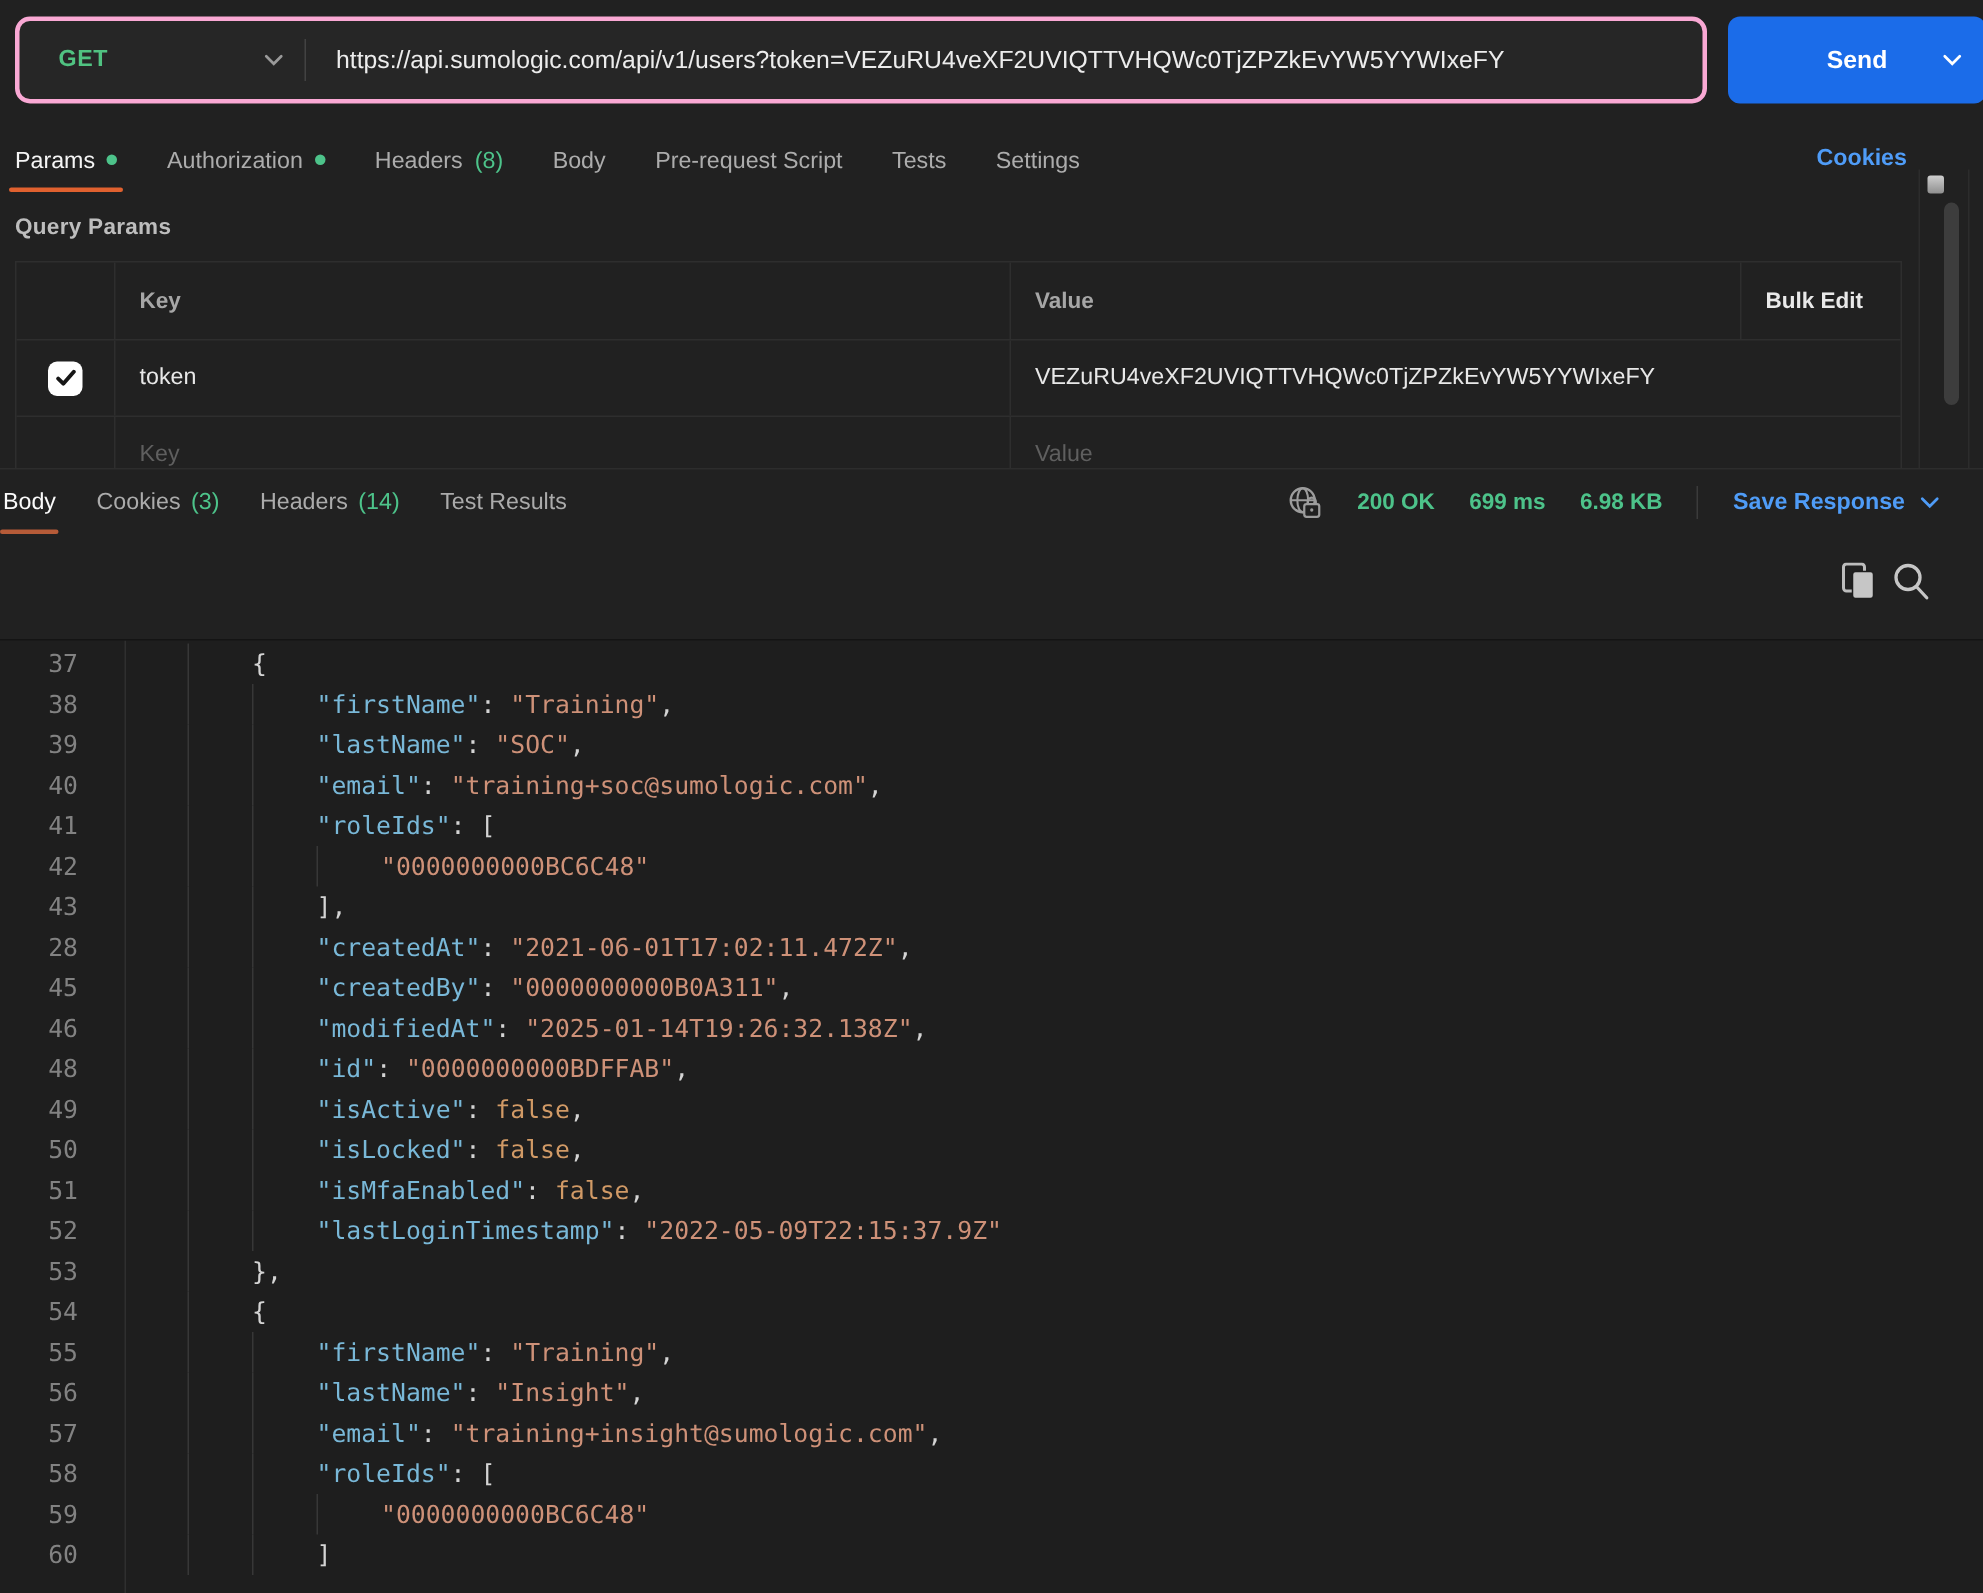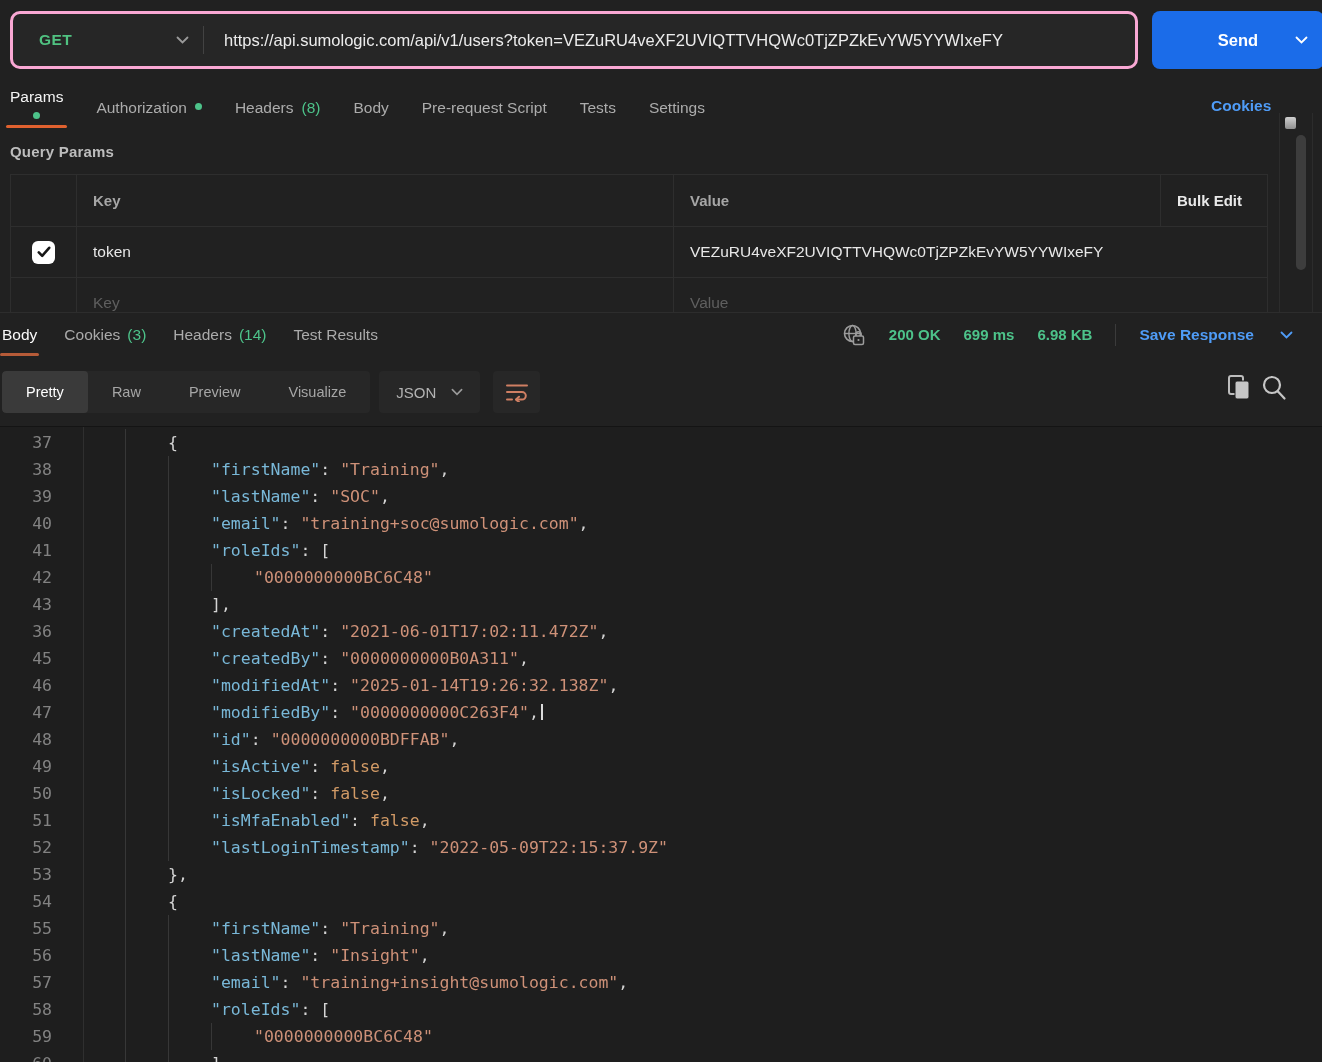--- a/index.html
+++ b/index.html
@@ -16,21 +16,21 @@
   .url-text{margin-left:20px;font-size:16.5px;color:#ececec;white-space:nowrap;overflow:hidden;}
   .send-btn{position:absolute;left:1152px;top:11px;width:172px;height:58px;background:#1b6ce9;border:none;
             border-radius:8px;color:#fff;font-weight:700;font-size:16.5px;display:flex;align-items:center;
             justify-content:center;cursor:pointer;font-family:inherit;}
   .send-btn .chev{position:absolute;right:16px;}
 
   
   .req-tabs{position:absolute;left:10px;top:88px;height:40px;display:flex;gap:33px;align-items:center;
             font-size:15.5px;color:#acacac;}
   .tab{position:relative;height:40px;display:flex;align-items:center;gap:8px;cursor:pointer;}
-  .tab.active{color:#f5f5f5;flex-direction:column;}
+  .tab.active{color:#f5f5f5;}
   .tab.active::after{content:"";position:absolute;left:-4px;right:-4px;bottom:0;height:3px;
                      background:#e0612f;border-radius:2px;}
   .dot{width:7px;height:7px;border-radius:50%;background:#4dc38a;transform:translateY(-2px);}
   .count{color:#4dc38a;}
   .cookies-link{position:absolute;left:1211px;top:97px;color:#4f9cf7;font-size:15.5px;font-weight:600;cursor:pointer;}
 
   
   .section-title{position:absolute;left:10px;top:143px;font-size:15px;font-weight:700;color:#bdbdbd;letter-spacing:.2px;}
   .ptable{position:absolute;left:10px;top:174px;width:1258px;border:1px solid #2e2e2e;box-sizing:border-box;font-size:15.5px;}
   .trow{display:grid;grid-template-columns:65px 597px 487px 1fr;align-items:center;}
@@ -51,21 +51,21 @@
         border-top:1px solid #2d2d2d;z-index:5;box-sizing:border-box;}
   .resp-tabs{position:absolute;left:2px;top:0;height:43px;display:flex;gap:27px;align-items:center;
              font-size:15.5px;color:#ababab;}
   .rtab{position:relative;height:43px;display:flex;align-items:center;gap:7px;cursor:pointer;}
   .rtab.active{color:#fafafa;}
   .rtab.active::after{content:"";position:absolute;left:-2px;right:-2px;bottom:0;height:3px;
                       background:#b65b38;border-radius:2px;}
   .meta{position:absolute;top:0;right:29px;height:43px;display:flex;align-items:center;gap:23px;
         font-size:15px;color:#4dc38a;font-weight:600;justify-content:space-between;}
   .meta .mdiv{width:1px;height:22px;background:#3b3b3b;}
-  .save-resp{display:flex;align-items:center;gap:26px;color:#4f9cf7;font-size:15.5px;font-weight:600;cursor:pointer;}
+  .save-resp{display:flex;align-items:center;gap:10px;color:#4f9cf7;font-size:15.5px;font-weight:600;cursor:pointer;}
 
   .views-row{position:absolute;left:2px;top:58px;height:42px;display:flex;align-items:center;}
   .seg{display:flex;background:#272727;border-radius:4px;overflow:hidden;height:42px;}
   .seg-item{padding:0 24px;line-height:42px;font-size:14.5px;color:#a6a6a6;cursor:pointer;}
   .seg-item.active{background:#3a3a3a;color:#fff;border-radius:4px;}
   .json-btn{margin-left:9px;height:42px;background:#272727;border-radius:4px;padding:0 17px;display:flex;
             align-items:center;gap:15px;color:#b3b3b3;font-size:15px;cursor:pointer;}
   .wrap-btn{margin-left:13px;width:47px;height:42px;background:#272727;border-radius:4px;display:flex;
             align-items:center;justify-content:center;cursor:pointer;}
   .copy-btn{position:absolute;left:1228px;top:62px;cursor:pointer;}
@@ -206,42 +206,20 @@
       <span>6.98 KB</span>
       <span class="mdiv"></span>
       <span class="save-resp">
         <span>Save Response</span>
         <svg width="13" height="8" viewBox="0 0 13 8">
             <polyline points="1.5,1.5 6.5,6.5 11.5,1.5" fill="none" stroke="#4f9cf7" stroke-width="1.8" stroke-linecap="round"></polyline>
           </svg>
       </span>
     </div>
 
-    <div class="views-row">
-      <div class="seg" id="view-seg">
-          <span class="seg-item active">Pretty</span>
-          <span class="seg-item">Raw</span>
-          <span class="seg-item">Preview</span>
-          <span class="seg-item">Visualize</span>
-        </div>
-      <div class="json-btn">
-        <span>JSON</span>
-        <svg width="12" height="8" viewBox="0 0 13 8">
-            <polyline points="1.5,1.5 6.5,6.5 11.5,1.5" fill="none" stroke="#9a9a9a" stroke-width="1.8" stroke-linecap="round"></polyline>
-          </svg>
-      </div>
-      <div class="wrap-btn">
-        <svg width="22" height="19" viewBox="0 0 22 19">
-          <path d="M1 2.5 H21" stroke="#cf7f63" stroke-width="2" stroke-linecap="round"></path>
-          <path d="M1 9 H16 a3.8 3.8 0 0 1 0 7.6 H10.5" fill="none" stroke="#cf7f63" stroke-width="2" stroke-linecap="round"></path>
-          <path d="M13 13.8 L10 16.6 L13 19" fill="none" stroke="#cf7f63" stroke-width="2" stroke-linecap="round" stroke-linejoin="round"></path>
-          <path d="M1 16.6 H6" stroke="#cf7f63" stroke-width="2" stroke-linecap="round"></path>
-        </svg>
-      </div>
-    </div>
 
     <div class="copy-btn">
       <svg width="24" height="26" viewBox="0 0 24 26">
         <rect x="1" y="1" width="14" height="18" rx="2" fill="none" stroke="#bdbdbd" stroke-width="2"></rect>
         <rect x="7" y="6" width="14" height="18" rx="2" fill="#c6c6c6" stroke="#1e1e1e" stroke-width="1"></rect>
       </svg>
     </div>
     <div class="search-btn">
       <svg width="26" height="27" viewBox="0 0 26 27">
         <circle cx="11" cy="11" r="8" fill="none" stroke="#c6c6c6" stroke-width="2.2"></circle>
@@ -300,49 +278,41 @@
         </div>
         <div class="code-row">
           <span class="ln">43</span>
           <div class="cbody">
             <span class="guide" style="left: 42px;"></span>
             <span class="guide" style="left: 85px;"></span>
             <span class="ct" style="left: 128px;"><span class="tk-pun">],</span></span>
           </div>
         </div>
         <div class="code-row">
-          <span class="ln">36</span>
+          <span class="ln">28</span>
           <div class="cbody">
             <span class="guide" style="left: 42px;"></span>
             <span class="guide" style="left: 85px;"></span>
             <span class="ct" style="left: 128px;"><span class="tk-key">"createdAt"</span><span class="tk-pun">: </span><span class="tk-str">"2021-06-01T17:02:11.472Z"</span><span class="tk-pun">,</span></span>
           </div>
         </div>
         <div class="code-row">
           <span class="ln">45</span>
           <div class="cbody">
             <span class="guide" style="left: 42px;"></span>
             <span class="guide" style="left: 85px;"></span>
             <span class="ct" style="left: 128px;"><span class="tk-key">"createdBy"</span><span class="tk-pun">: </span><span class="tk-str">"0000000000B0A311"</span><span class="tk-pun">,</span></span>
           </div>
         </div>
         <div class="code-row">
           <span class="ln">46</span>
           <div class="cbody">
             <span class="guide" style="left: 42px;"></span>
             <span class="guide" style="left: 85px;"></span>
             <span class="ct" style="left: 128px;"><span class="tk-key">"modifiedAt"</span><span class="tk-pun">: </span><span class="tk-str">"2025-01-14T19:26:32.138Z"</span><span class="tk-pun">,</span></span>
-          </div>
-        </div>
-        <div class="code-row">
-          <span class="ln">47</span>
-          <div class="cbody">
-            <span class="guide" style="left: 42px;"></span>
-            <span class="guide" style="left: 85px;"></span>
-            <span class="ct" style="left: 128px;"><span class="tk-key">"modifiedBy"</span><span class="tk-pun">: </span><span class="tk-str">"0000000000C263F4"</span><span class="tk-pun">,</span><span class="caret"></span></span>
           </div>
         </div>
         <div class="code-row">
           <span class="ln">48</span>
           <div class="cbody">
             <span class="guide" style="left: 42px;"></span>
             <span class="guide" style="left: 85px;"></span>
             <span class="ct" style="left: 128px;"><span class="tk-key">"id"</span><span class="tk-pun">: </span><span class="tk-str">"0000000000BDFFAB"</span><span class="tk-pun">,</span></span>
           </div>
         </div>

